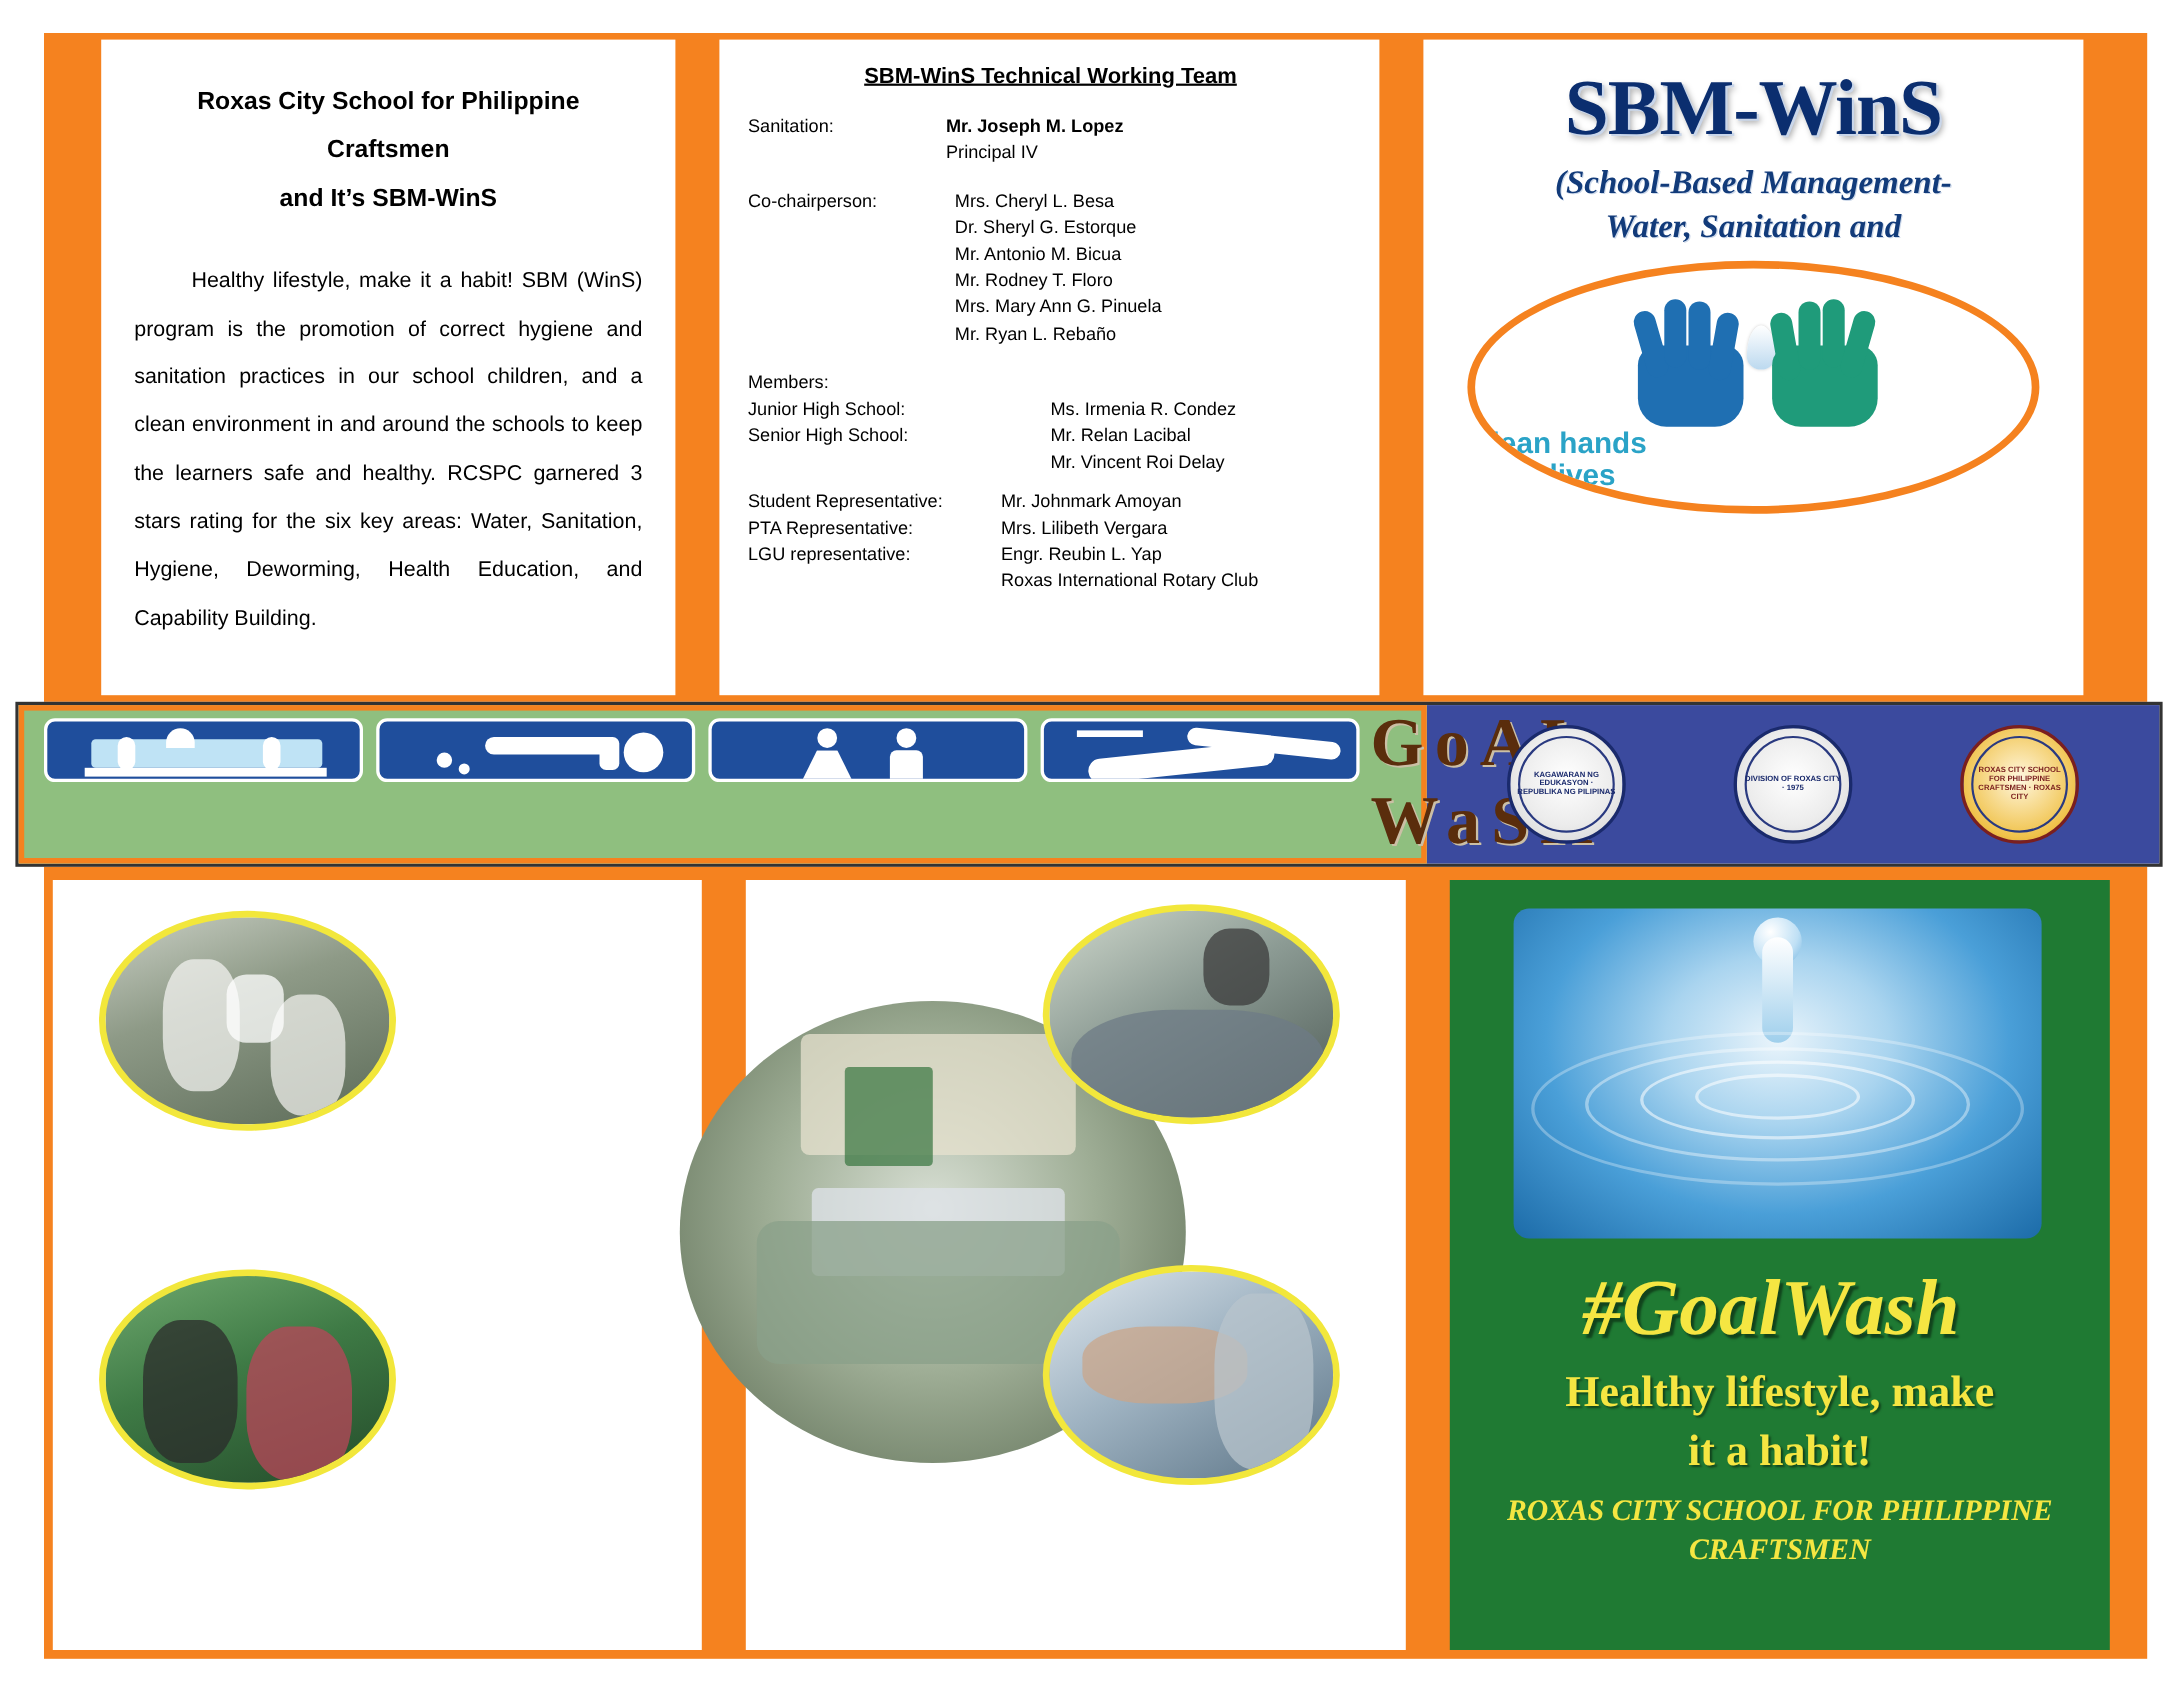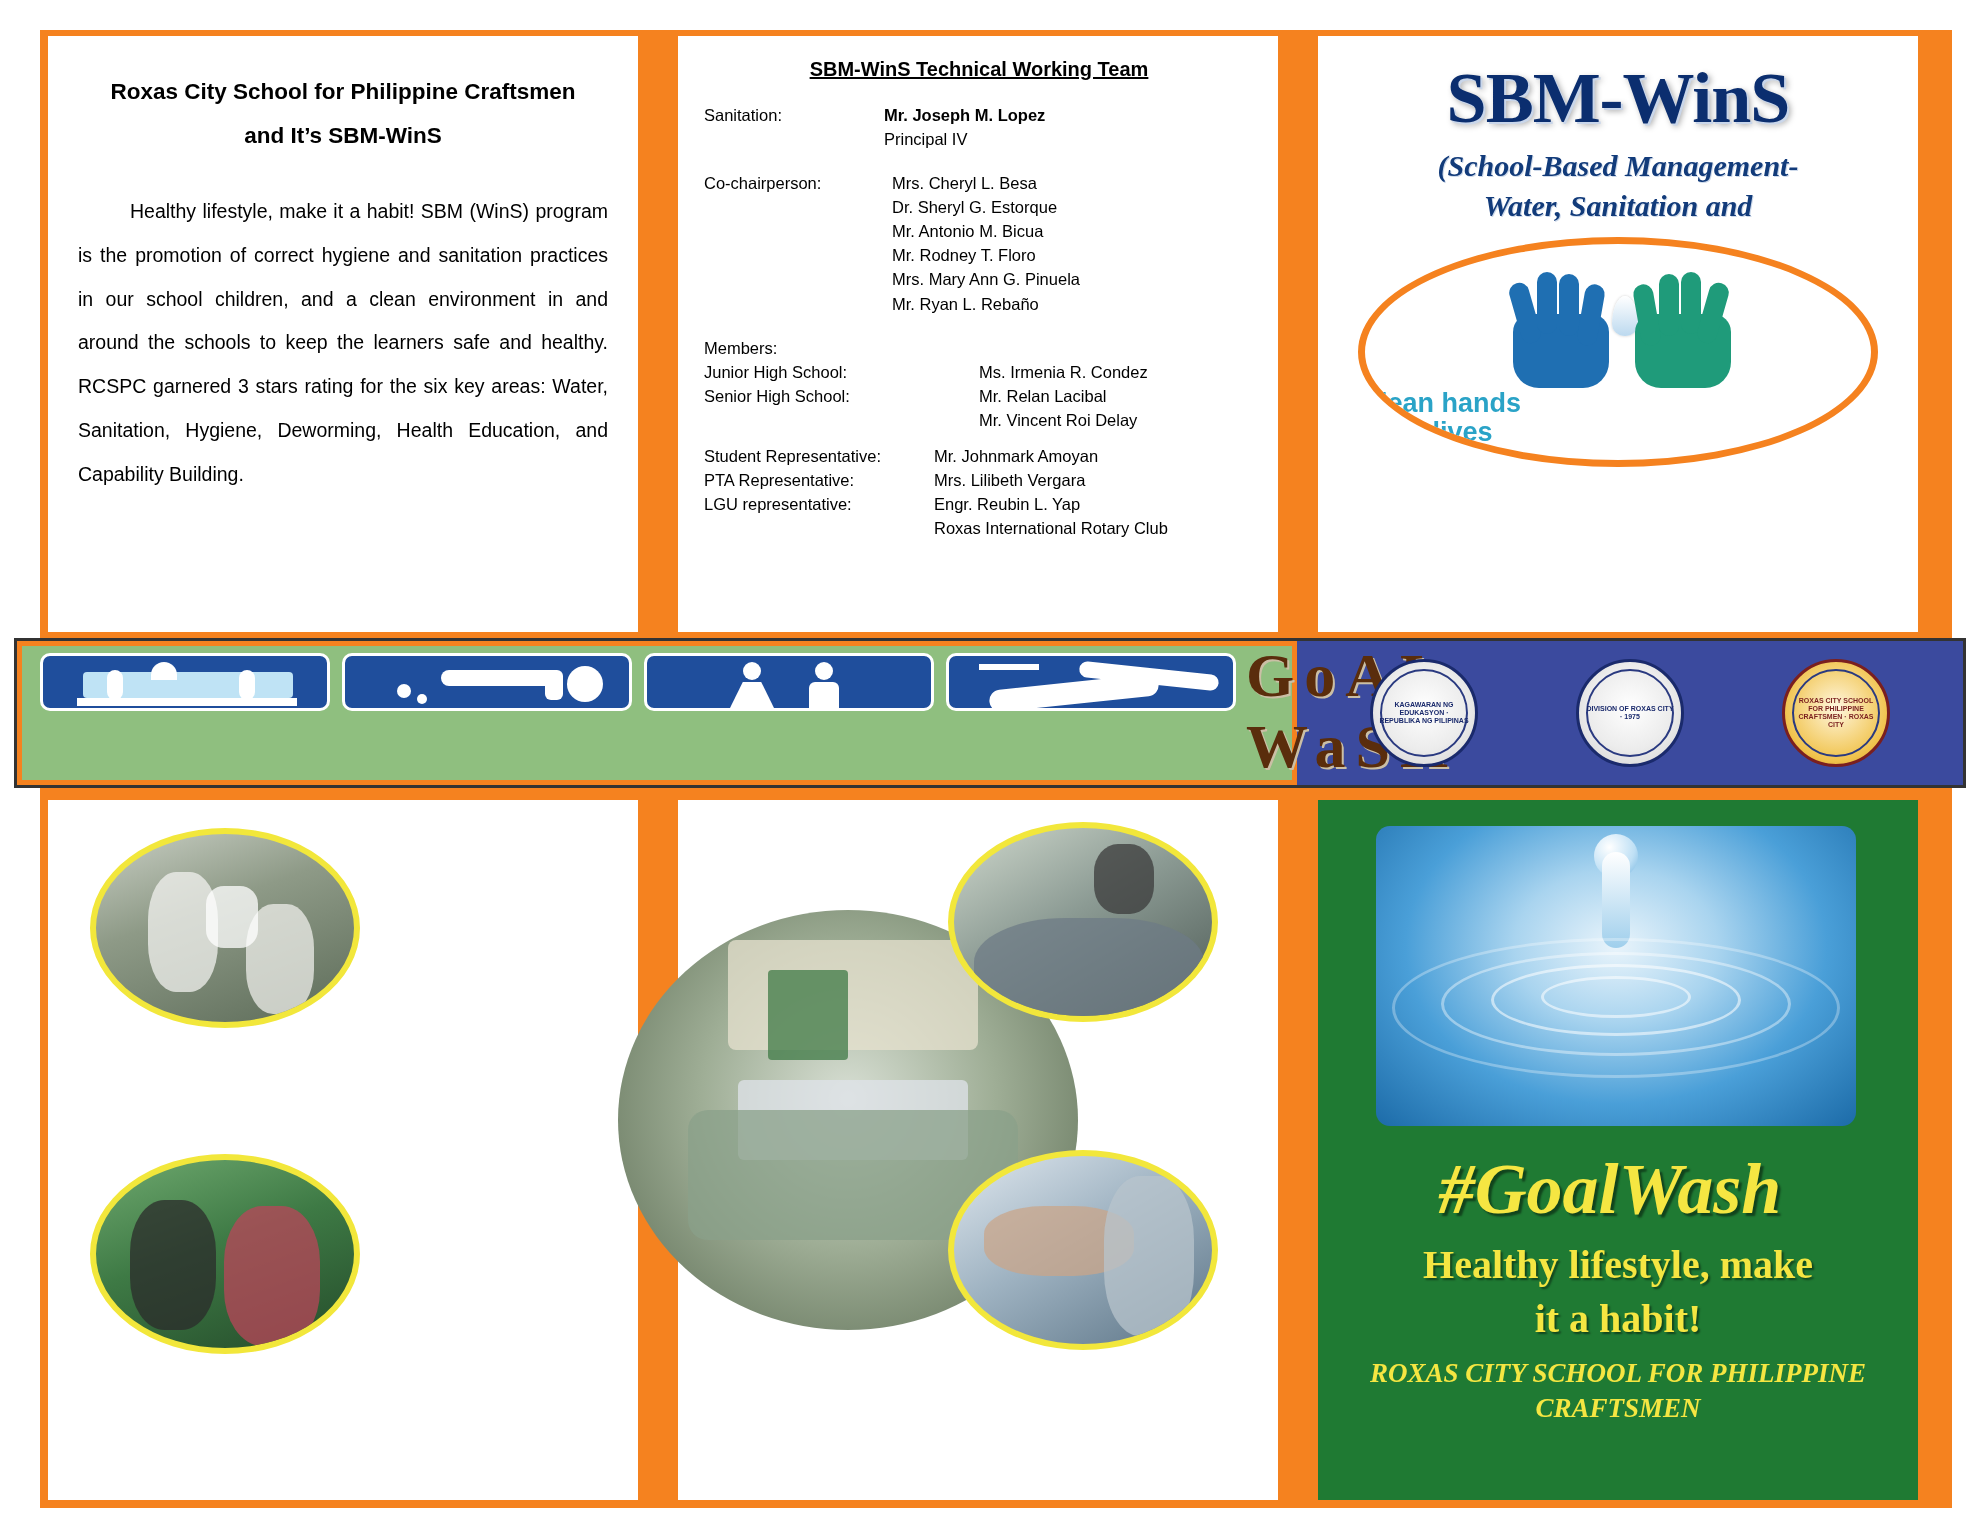--- a/index.html
+++ b/index.html
@@ -24,21 +24,21 @@
 
   
   .top-row {
     position:absolute; left:48px; top:36px; width:1900px; height:596px;
     display:flex; gap:0;
   }
   .panel {
     background:#ffffff;
     position:relative;
   }
-  .panel-1 { width:590px; margin-right:40px; padding:34px 30px 20px 30px; }
+  .panel-1 { width:522px; margin-right:40px; padding:34px 30px 20px 30px;margin-left:44px; }
   .panel-2 { width:600px; margin-right:40px; padding:22px 24px 20px 26px; }
   .panel-3 { width:600px; padding:10px 10px 10px 10px; }
 
   .p1-title {
     text-align:center;
     font-weight:bold;
     font-size:22.5px;
     line-height:1.95;
     color:#000;
   }

